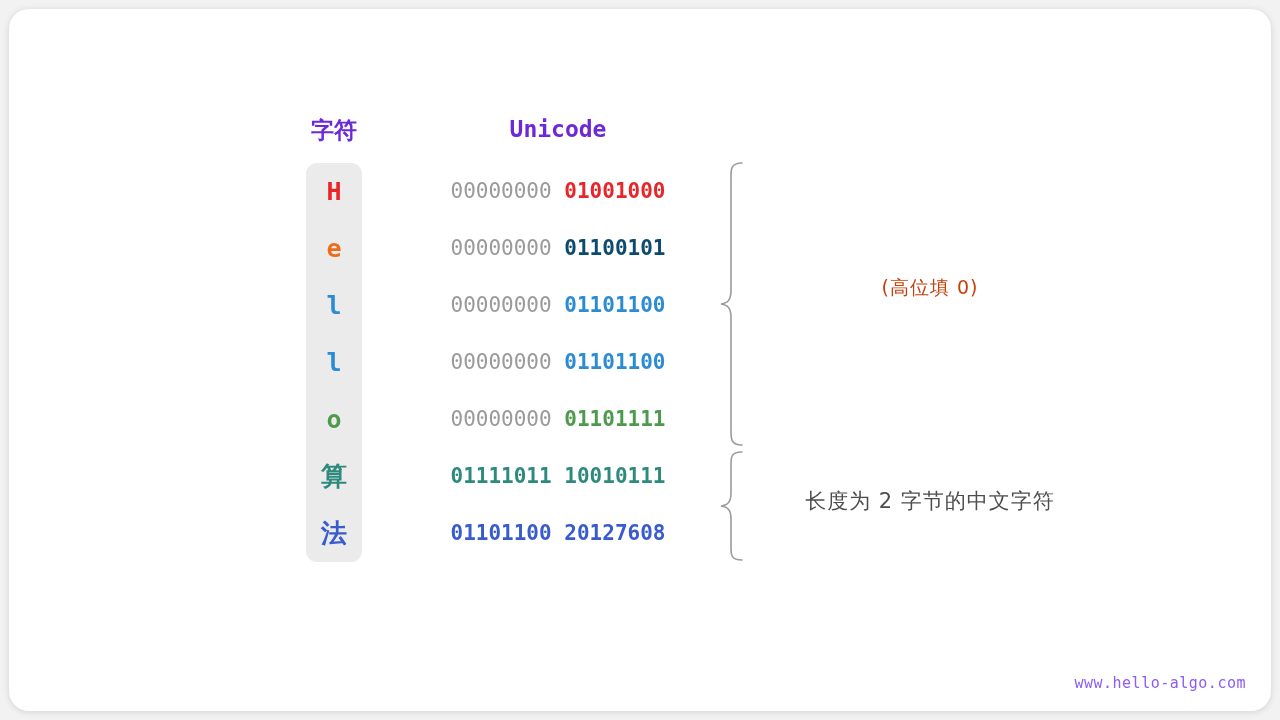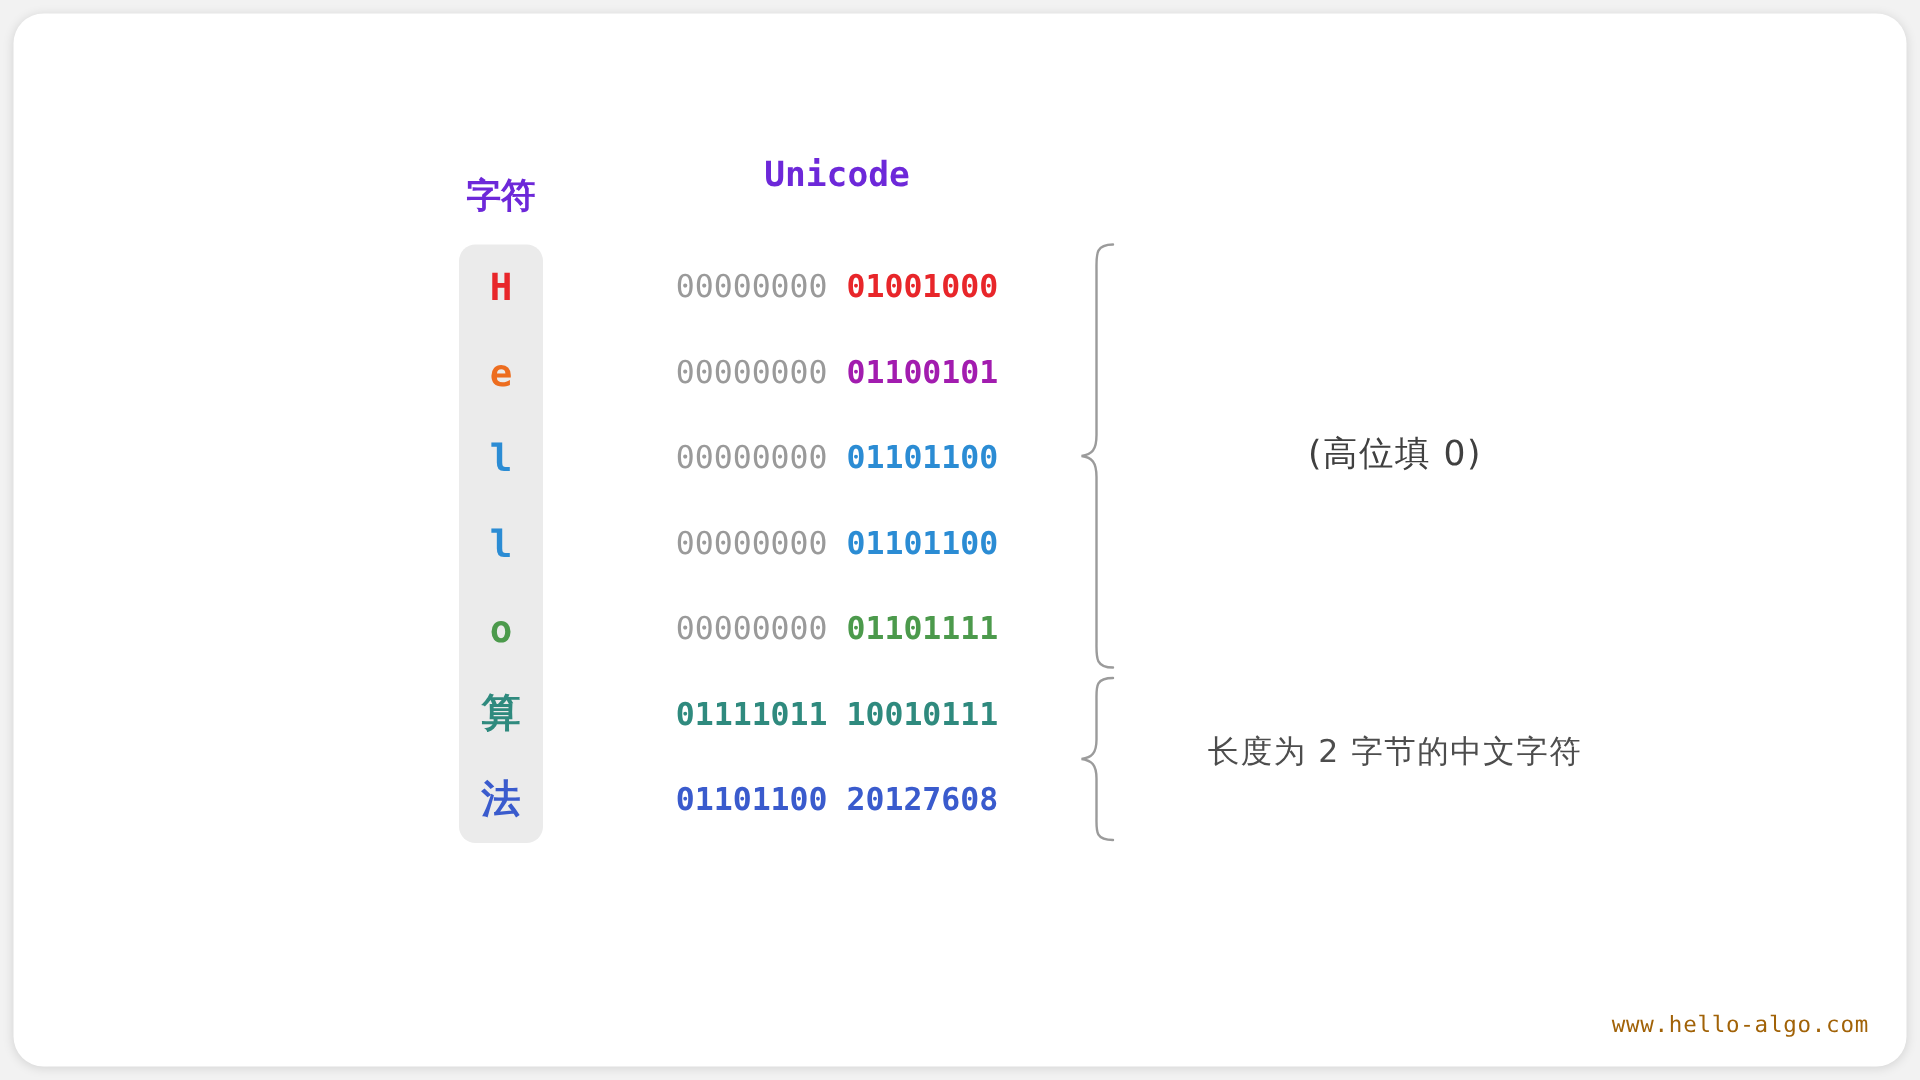--- a/index.html
+++ b/index.html
@@ -42,21 +42,21 @@
   #hdr-char {
     left: 306px;
     top: 115px;
     width: 56px;
     text-align: center;
     font-size: 23px;
     font-family: "DejaVu Sans", "Liberation Sans", sans-serif;
   }
   #hdr-unicode {
     left: 432px;
-    top: 104px;
+    top: 116px;
     width: 252px;
     text-align: center;
     font-size: 23px;
   }
 
   
   #char-col {
     position: absolute;
     left: 306px;
     top: 163px;
@@ -116,63 +116,63 @@
     white-space: nowrap;
   }
   .anno .main {
     display: block;
     font-size: 21px;
     color: #4d4d4d;
     letter-spacing: 1px;
   }
   .anno .sub {
     display: block;
-    font-size: 23px;
-    color: #404040;
-    margin-top: 19px;
+    font-size: 19px;
+    color: #c2410c;
+    margin-top: 7px;
     letter-spacing: 1px;
   }
   #anno-1 {
     left: 762px;
     top: 268px;
     width: 336px;
   }
   #anno-2 {
     left: 762px;
     top: 487px;
     width: 336px;
   }
 
   
   #watermark {
     position: absolute;
     right: 34px;
     bottom: 28px;
     font-family: "DejaVu Sans Mono", "Liberation Mono", monospace;
     font-size: 15px;
-    color: #a16207;
+    color: #8b5cf6;
     letter-spacing: 0.5px;
   }
 </style>
 </head>
 <body>
 
 <div id="stage">
   <div id="card"></div>
 
   <div class="hdr" id="hdr-char">字符</div>
   <div class="hdr" id="hdr-unicode">Unicode</div>
 
   <div id="char-col"></div>
 
   <div id="rows-host">
       <div class="char-cell" style="top: 163px; color: rgb(232, 38, 42);">H</div>
       <div class="bin-row" style="top: 163px;"><span class="hi">00000000</span> <span class="lo" style="color: rgb(232, 38, 42);">01001000</span></div>
       <div class="char-cell" style="top: 220px; color: rgb(237, 109, 31);">e</div>
-      <div class="bin-row" style="top: 220px;"><span class="hi">00000000</span> <span class="lo" style="color: #a21caf;">01100101</span></div>
+      <div class="bin-row" style="top: 220px;"><span class="hi">00000000</span> <span class="lo" style="color: #0c4a6e;">01100101</span></div>
       <div class="char-cell" style="top: 277px; color: rgb(43, 140, 212);">l</div>
       <div class="bin-row" style="top: 277px;"><span class="hi">00000000</span> <span class="lo" style="color: rgb(43, 140, 212);">01101100</span></div>
       <div class="char-cell" style="top: 334px; color: rgb(43, 140, 212);">l</div>
       <div class="bin-row" style="top: 334px;"><span class="hi">00000000</span> <span class="lo" style="color: rgb(43, 140, 212);">01101100</span></div>
       <div class="char-cell" style="top: 391px; color: rgb(76, 154, 76);">o</div>
       <div class="bin-row" style="top: 391px;"><span class="hi">00000000</span> <span class="lo" style="color: rgb(76, 154, 76);">01101111</span></div>
       <div class="char-cell cjk" style="top: 448px; color: rgb(47, 138, 126);">算</div>
       <div class="bin-row" style="top: 448px;"><span class="hi bold" style="color: rgb(47, 138, 126); margin-top: 44px;">01111011</span> <span class="lo" style="color: rgb(47, 138, 126);">10010111</span></div>
       <div class="char-cell cjk" style="top: 505px; color: rgb(58, 91, 205);">法</div>
       <div class="bin-row" style="top: 505px;"><span class="hi bold" style="color: rgb(58, 91, 205);">01101100</span> <span class="lo" style="color: rgb(58, 91, 205);">20127608</span></div>

